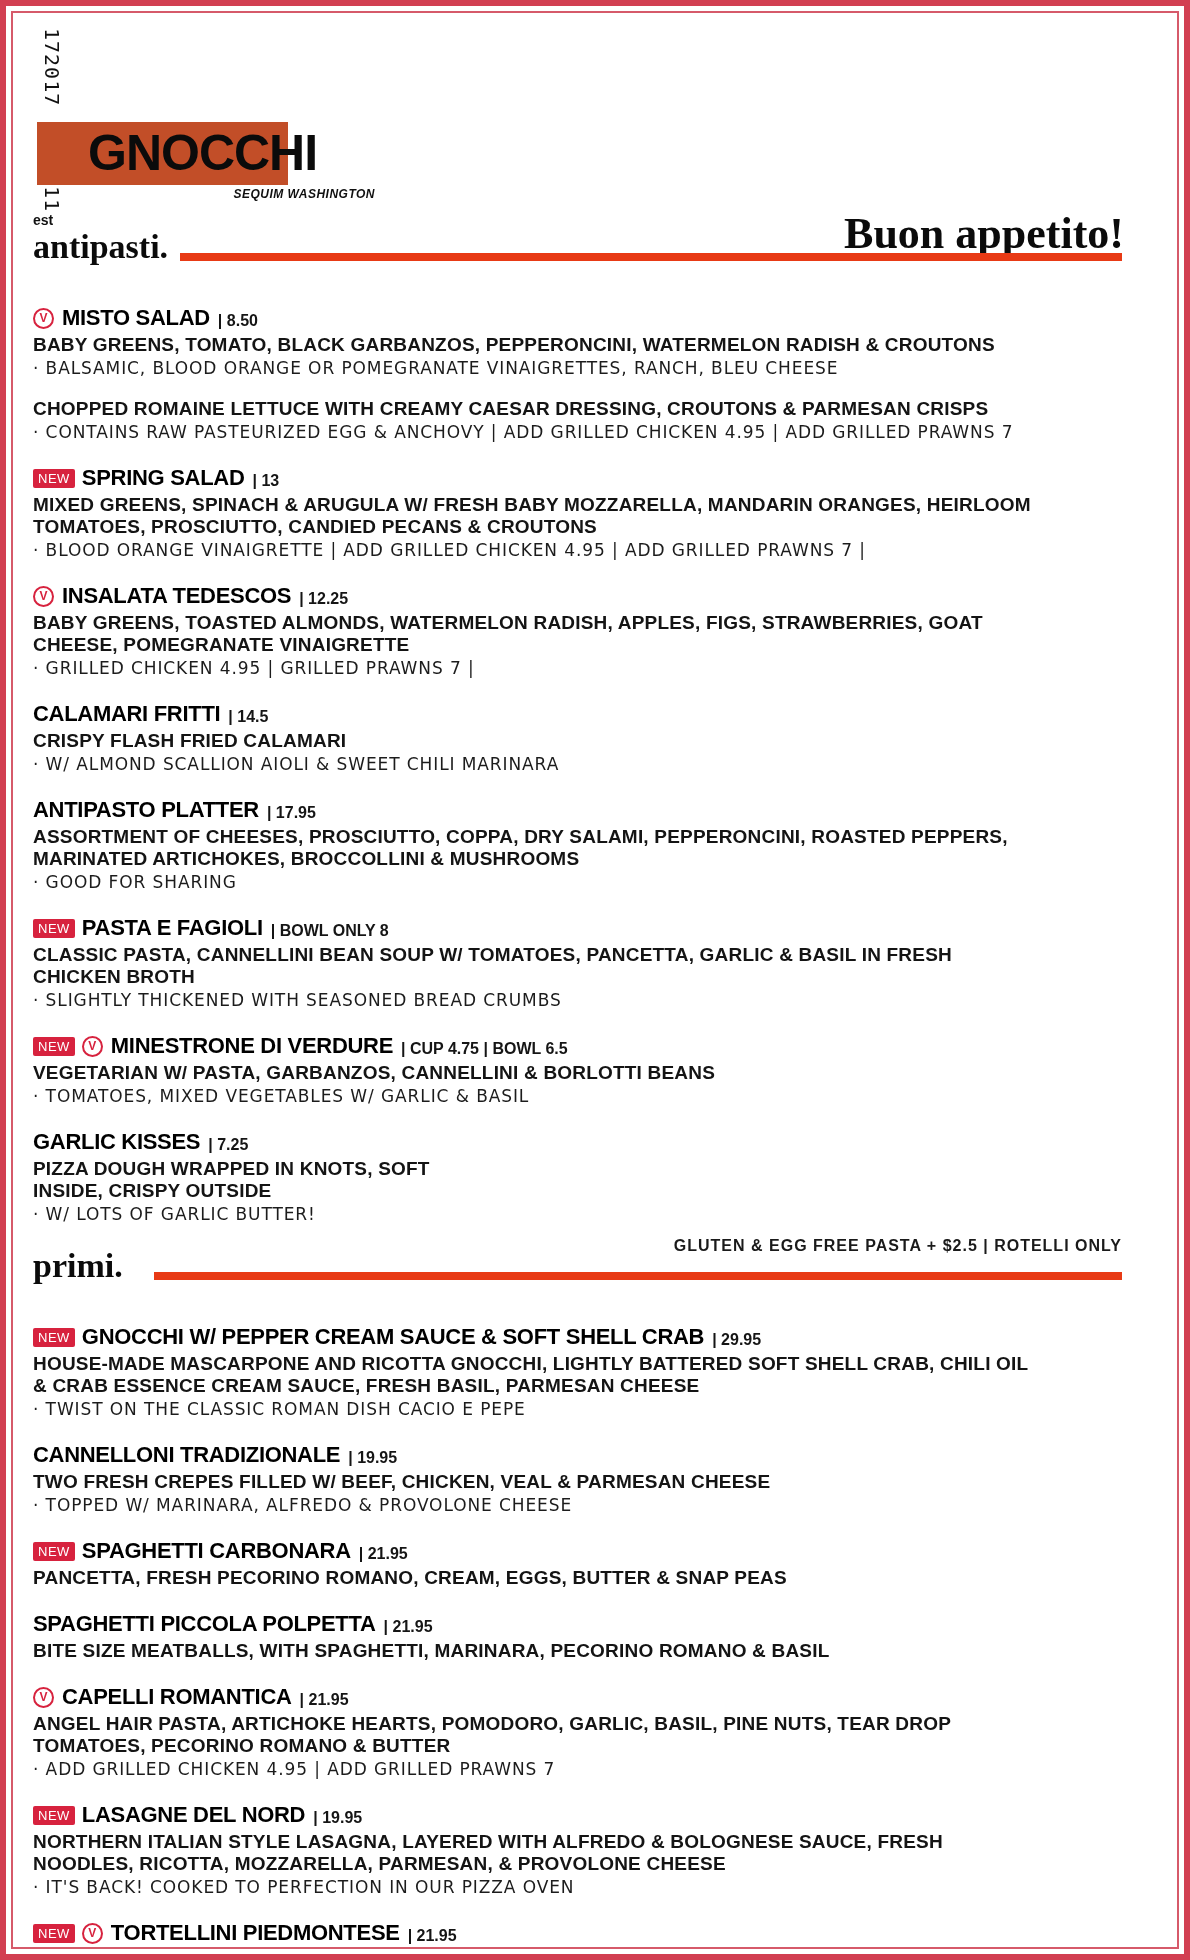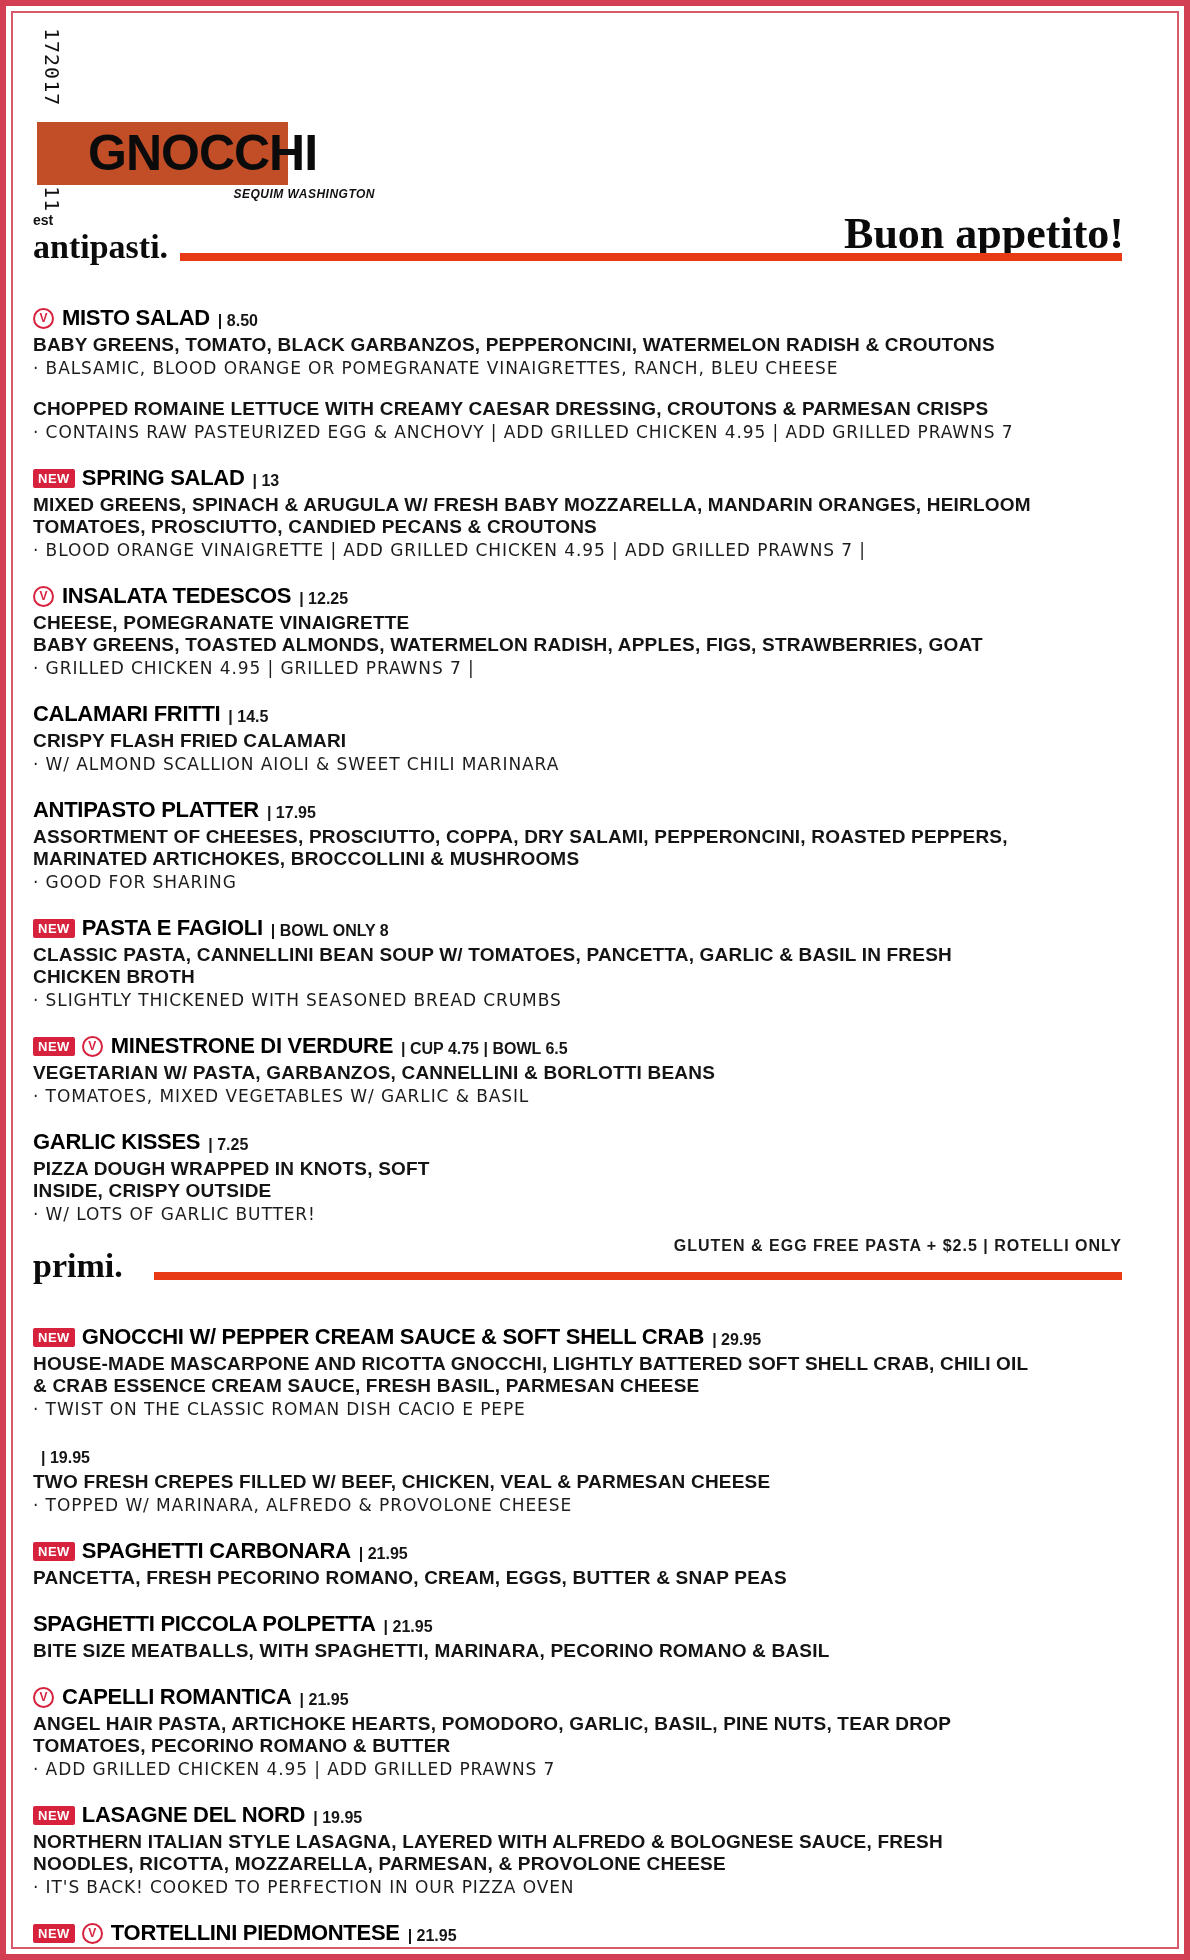--- a/index.html
+++ b/index.html
@@ -48,21 +48,21 @@
   .section-rule { flex:1; height:8px; background:#E83A15; margin-left:12px; margin-bottom:7px; }
   .section-note {
     position:absolute; right:0; top:-8px; font-size:16px; font-weight:bold;
     letter-spacing:1px; color:#1a1a1a; white-space:nowrap;
   }
   .section-items { margin-top:34px; }
 
   .menu-item { margin-bottom:19px; }
   .item-title-row { display:flex; align-items:center; line-height:26px; }
   .new-badge {
-    background:#D7223E; color:#ffffff; font-size:13px; font-weight:bold;
+    background:#D7223E; color:#ffffff; font-size:13px; font-weight:normal;
     padding:3px 5px 2px 5px; border-radius:2px; margin-right:7px; letter-spacing:0.5px;
     flex:0 0 auto; line-height:14px;
   }
   .veg-icon {
     width:21px; height:21px; border:2px solid #D7223E; border-radius:50%;
     color:#D7223E; font-size:12px; font-weight:bold; display:flex;
     align-items:center; justify-content:center; margin-right:8px; flex:0 0 auto;
   }
   .item-name {
     font-size:22px; font-weight:bold; letter-spacing:-0.3px; color:#000000; white-space:nowrap;
@@ -134,22 +134,22 @@
   </div>
 
   <div class="menu-item">
     <div class="item-title-row">
 
       <span class="veg-icon">V</span>
       <span class="item-name">INSALATA TEDESCOS</span>
       <span class="item-price">| 12.25</span>
     </div>
     <div class="item-desc">
+            <div>BABY GREENS, TOASTED ALMONDS, WATERMELON RADISH, APPLES, FIGS, STRAWBERRIES, GOAT</div>
             <div>CHEESE, POMEGRANATE VINAIGRETTE</div>
-            <div>BABY GREENS, TOASTED ALMONDS, WATERMELON RADISH, APPLES, FIGS, STRAWBERRIES, GOAT</div>
           </div>
     <div class="item-note">· GRILLED CHICKEN 4.95 | GRILLED PRAWNS 7 |</div>
   </div>
 
   <div class="menu-item">
     <div class="item-title-row">
 
       <span class="item-name">CALAMARI FRITTI</span>
       <span class="item-price">| 14.5</span>
     </div>
@@ -231,20 +231,21 @@
     <div class="item-desc">
             <div>HOUSE-MADE MASCARPONE AND RICOTTA GNOCCHI, LIGHTLY BATTERED SOFT SHELL CRAB,  CHILI OIL</div>
             <div>&amp; CRAB ESSENCE CREAM SAUCE, FRESH BASIL, PARMESAN CHEESE</div>
           </div>
     <div class="item-note">· TWIST ON THE CLASSIC ROMAN DISH CACIO E PEPE</div>
   </div>
 
   <div class="menu-item">
     <div class="item-title-row">
 
+      <span class="item-name">CANNELLONI TRADIZIONALE</span>
       <span class="item-price">| 19.95</span>
     </div>
     <div class="item-desc">
             <div>TWO FRESH CREPES FILLED W/ BEEF, CHICKEN, VEAL &amp; PARMESAN CHEESE</div>
           </div>
     <div class="item-note">· TOPPED W/ MARINARA, ALFREDO &amp; PROVOLONE CHEESE</div>
   </div>
 
   <div class="menu-item">
     <div class="item-title-row">

